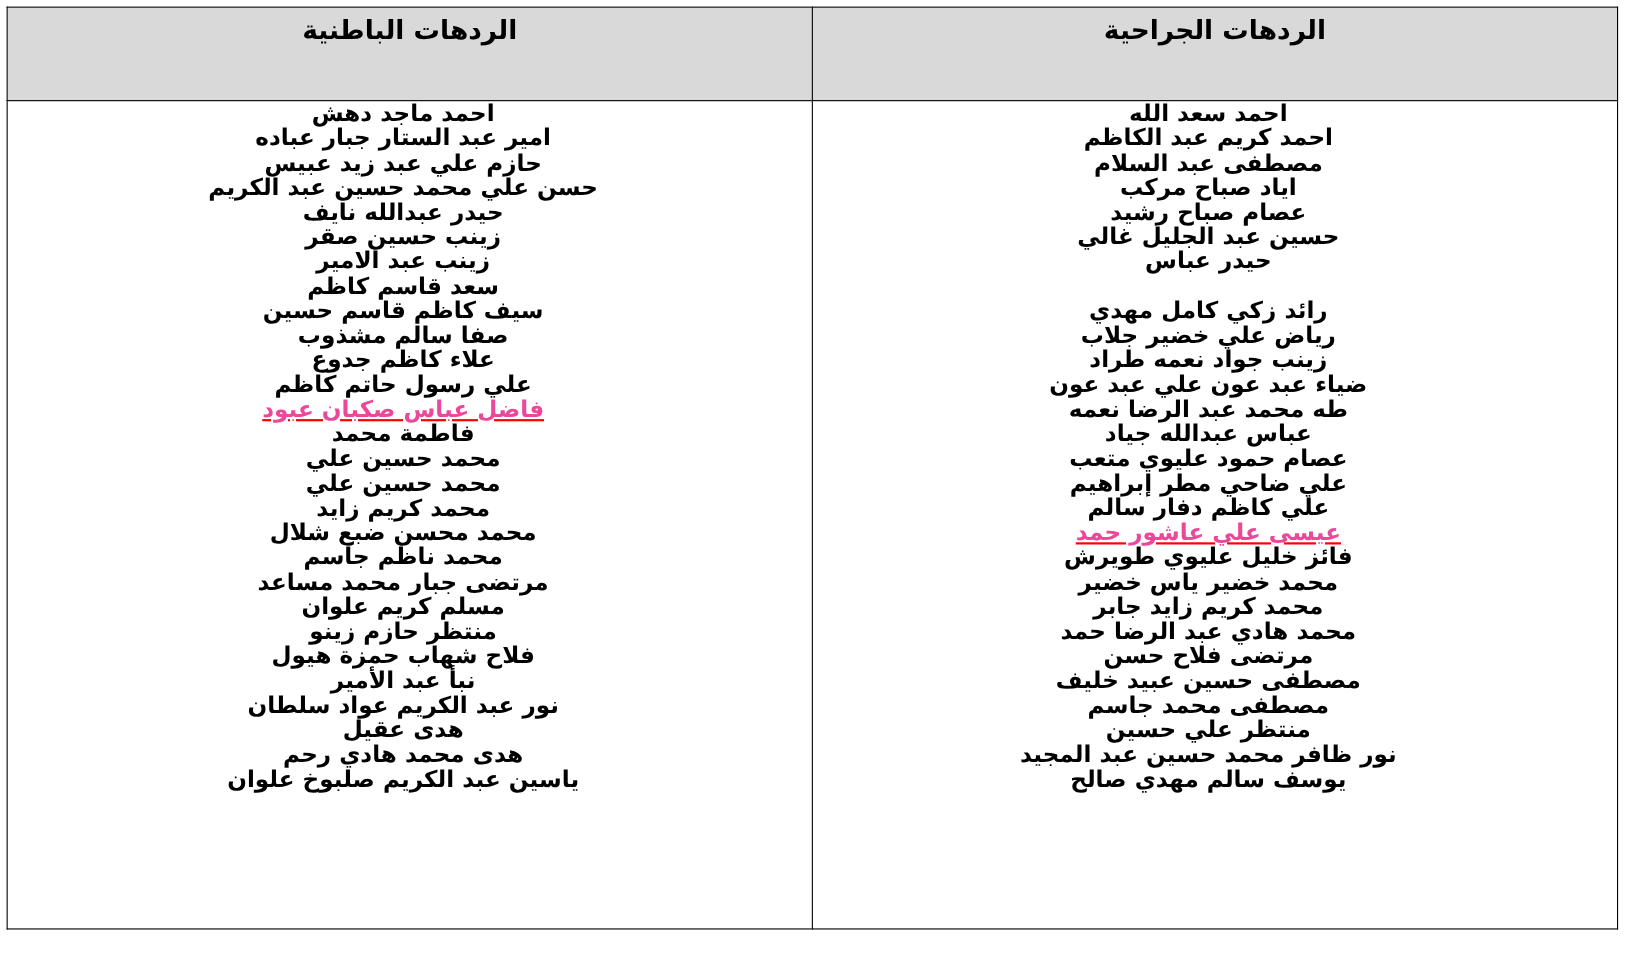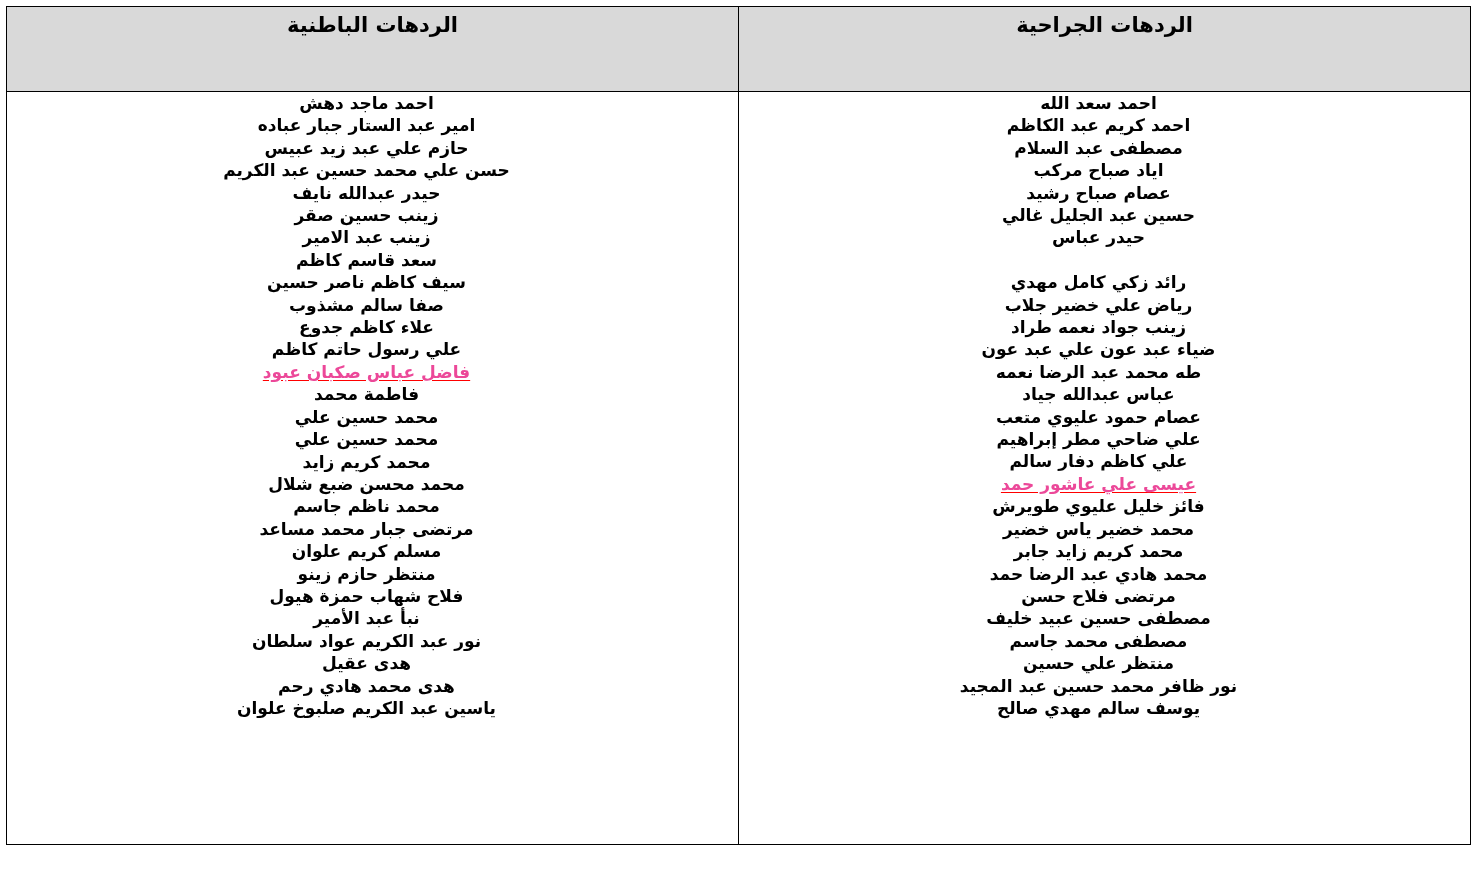--- a/index.html
+++ b/index.html
@@ -31,39 +31,39 @@
     padding: 0;
   }
   
   .hdr-cell {
     background: #d9d9d9;
     height: 84px;
     text-align: center;
     vertical-align: middle;
   }
   .hdr-cell .hdr-text {
-    font-size: 21px;
+    font-size: 24px;
     font-weight: bold;
     color: #000000;
     line-height: 1.2;
     display: block;
     padding-top: 6px;
   }
   .body-cell {
     height: 752px;
     padding: 6px 10px 6px 10px;
   }
   .name-list {
     list-style: none;
     margin: 0;
     padding: 0;
     text-align: center;
   }
   .name-list li {
-    font-size: 17px;
+    font-size: 21px;
     font-weight: bold;
     line-height: 22.4px;
     color: #000000;
     white-space: nowrap;
   }
   .name-list li.blank {
     height: 22.4px;
   }
   .name-list li.highlight span {
     color: #ec4899;
@@ -132,21 +132,21 @@
         <td class="body-cell">
           <ul class="name-list inner-pad-right" id="internal-list">
               <li><span>احمد ماجد دهش</span></li>
               <li><span>امير عبد الستار جبار عباده</span></li>
               <li><span>حازم علي عبد زيد عبيس</span></li>
               <li><span>حسن علي محمد حسين عبد الكريم</span></li>
               <li><span>حيدر عبدالله نايف</span></li>
               <li><span>زينب حسين صقر</span></li>
               <li><span>زينب عبد الامير</span></li>
               <li><span>سعد قاسم كاظم</span></li>
-              <li><span>سيف كاظم ناصر حسين</span></li>
+              <li><span>سيف كاظم قاسم حسين</span></li>
               <li><span>صفا سالم مشذوب</span></li>
               <li><span>علاء كاظم جدوع</span></li>
               <li><span>علي رسول حاتم كاظم</span></li>
               <li class="highlight"><span>فاضل عباس صكبان عبود</span></li>
               <li><span>فاطمة محمد</span></li>
               <li><span>محمد حسين علي</span></li>
               <li><span>محمد حسين علي</span></li>
               <li><span>محمد كريم زايد</span></li>
               <li><span>محمد محسن ضبع شلال</span></li>
               <li><span>محمد ناظم جاسم</span></li>

